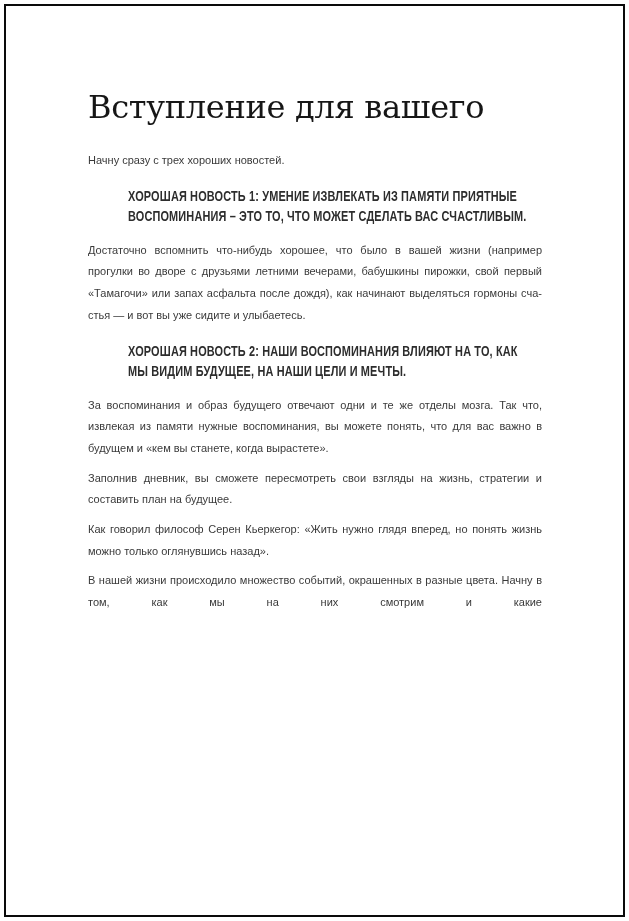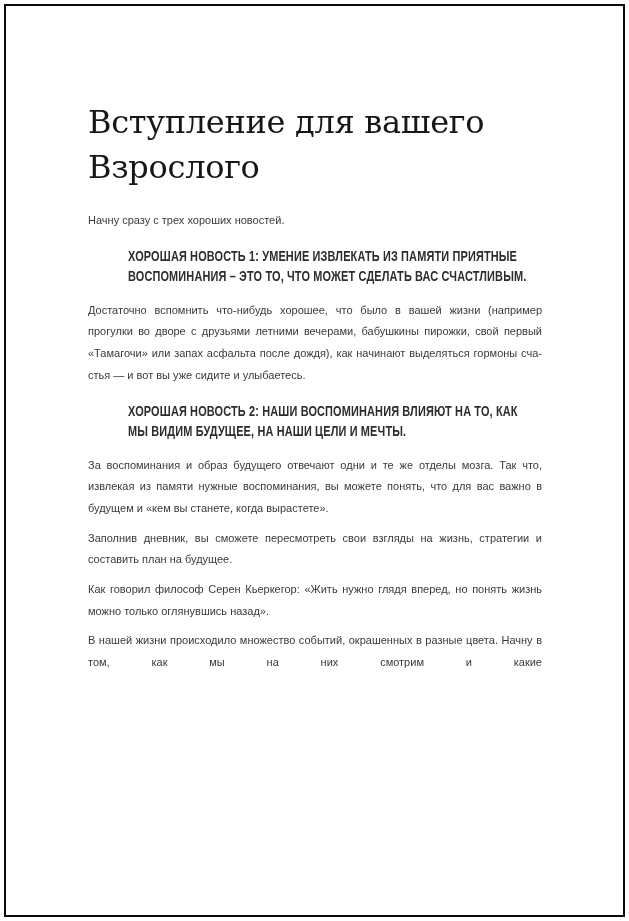--- a/index.html
+++ b/index.html
@@ -17,21 +17,21 @@
   }
   .frame {
     position: absolute;
     inset: 4px;
     border: 2px solid #0a0a0a;
     pointer-events: none;
   }
   .content {
     position: absolute;
     left: 88px;
-    top: 16px;
+    top: 1px;
     width: 454px;
   }
   .title {
     margin: 84px 0 20px 0;
     font-family: "DejaVu Serif", serif;
     font-weight: normal;
     font-size: 32px;
     line-height: 45px;
     color: #161616;
     letter-spacing: -0.3px;
@@ -65,21 +65,20 @@
 </style>
 </head>
 <body>
 
 <div class="page">
   <div class="frame"></div>
   <div class="content">
 
     <h1 class="title">
       <span>Вступление для вашего</span>
-      <span>Взрослого</span>
     </h1>
 
     <p class="para">Начну сразу с трех хороших новостей.</p>
 
     <div class="callout">
       <span class="callout-text">ХОРОШАЯ НОВОСТЬ 1: УМЕНИЕ ИЗВЛЕКАТЬ ИЗ ПАМЯТИ ПРИЯТНЫЕ ВОСПОМИНАНИЯ – ЭТО ТО, ЧТО МОЖЕТ СДЕЛАТЬ ВАС СЧАСТЛИВЫМ.</span>
     </div>
 
 
     <p class="para">Достаточно вспомнить что-нибудь хорошее, что было в вашей жизни (например прогулки во дворе с друзьями летними вече­рами, бабушкины пирожки, свой первый «Тамагочи» или запах асфальта после дождя), как начинают выделяться гормоны сча­стья — и вот вы уже сидите и улыбаетесь.</p>

